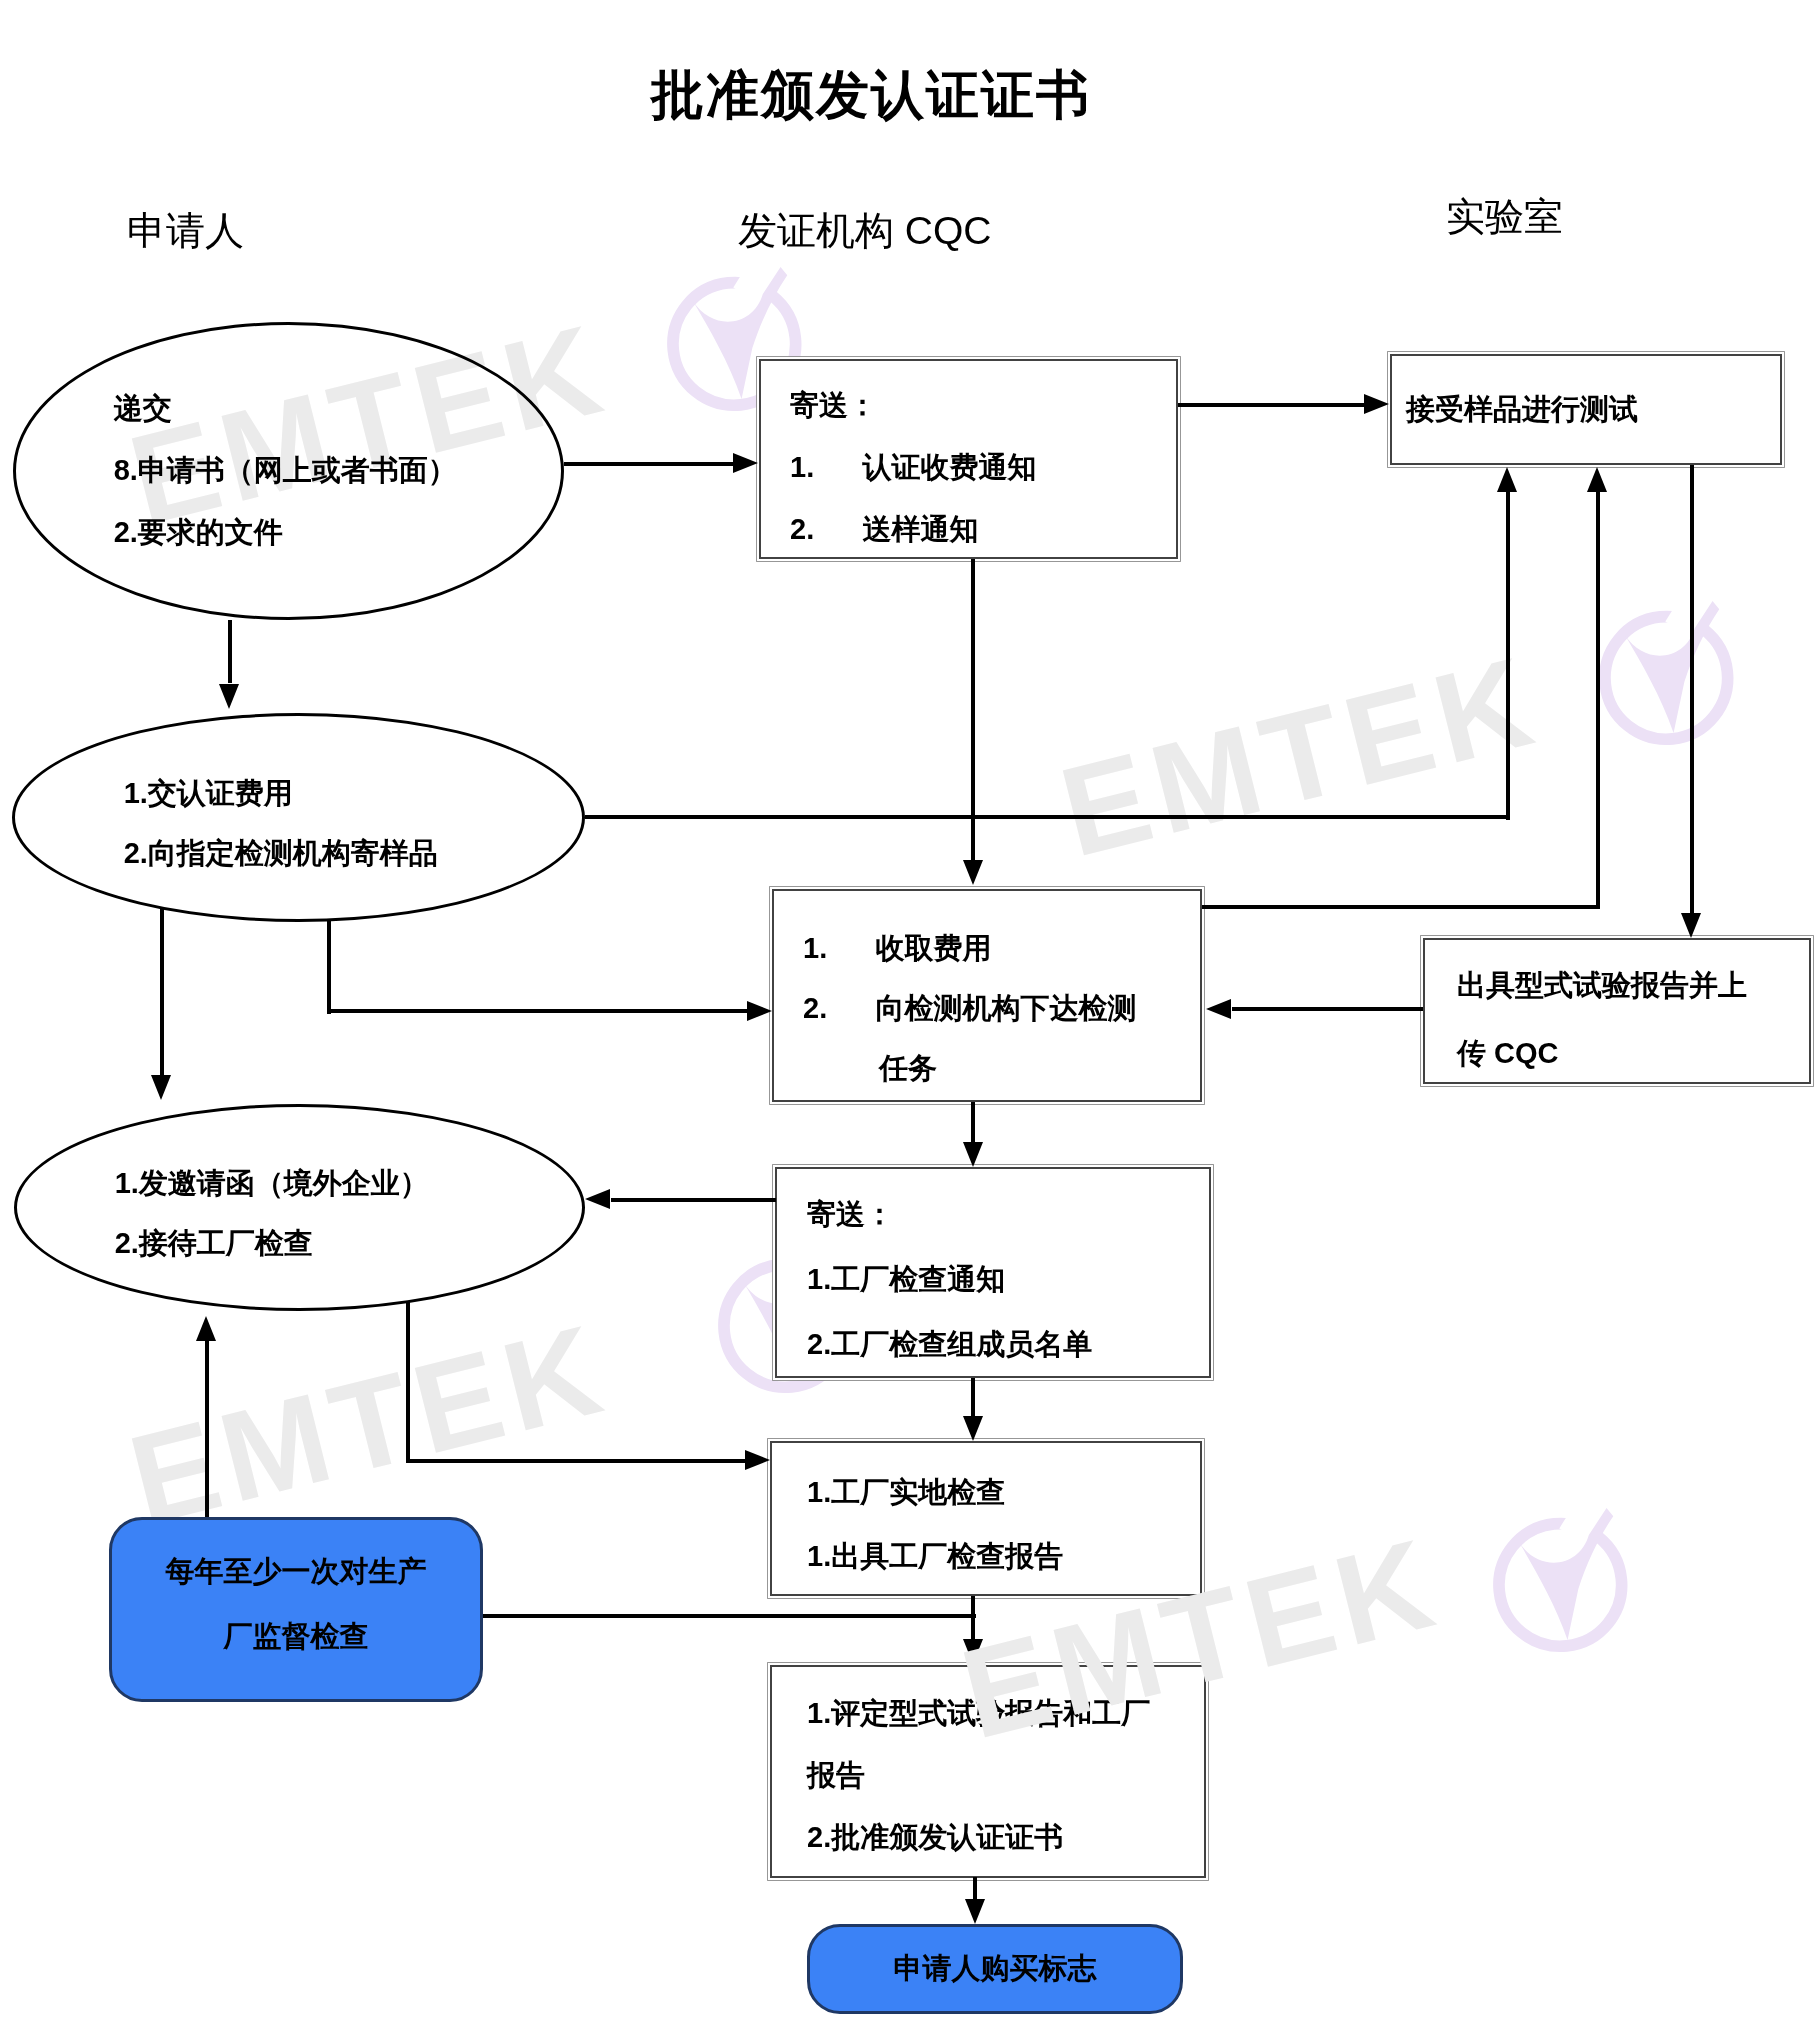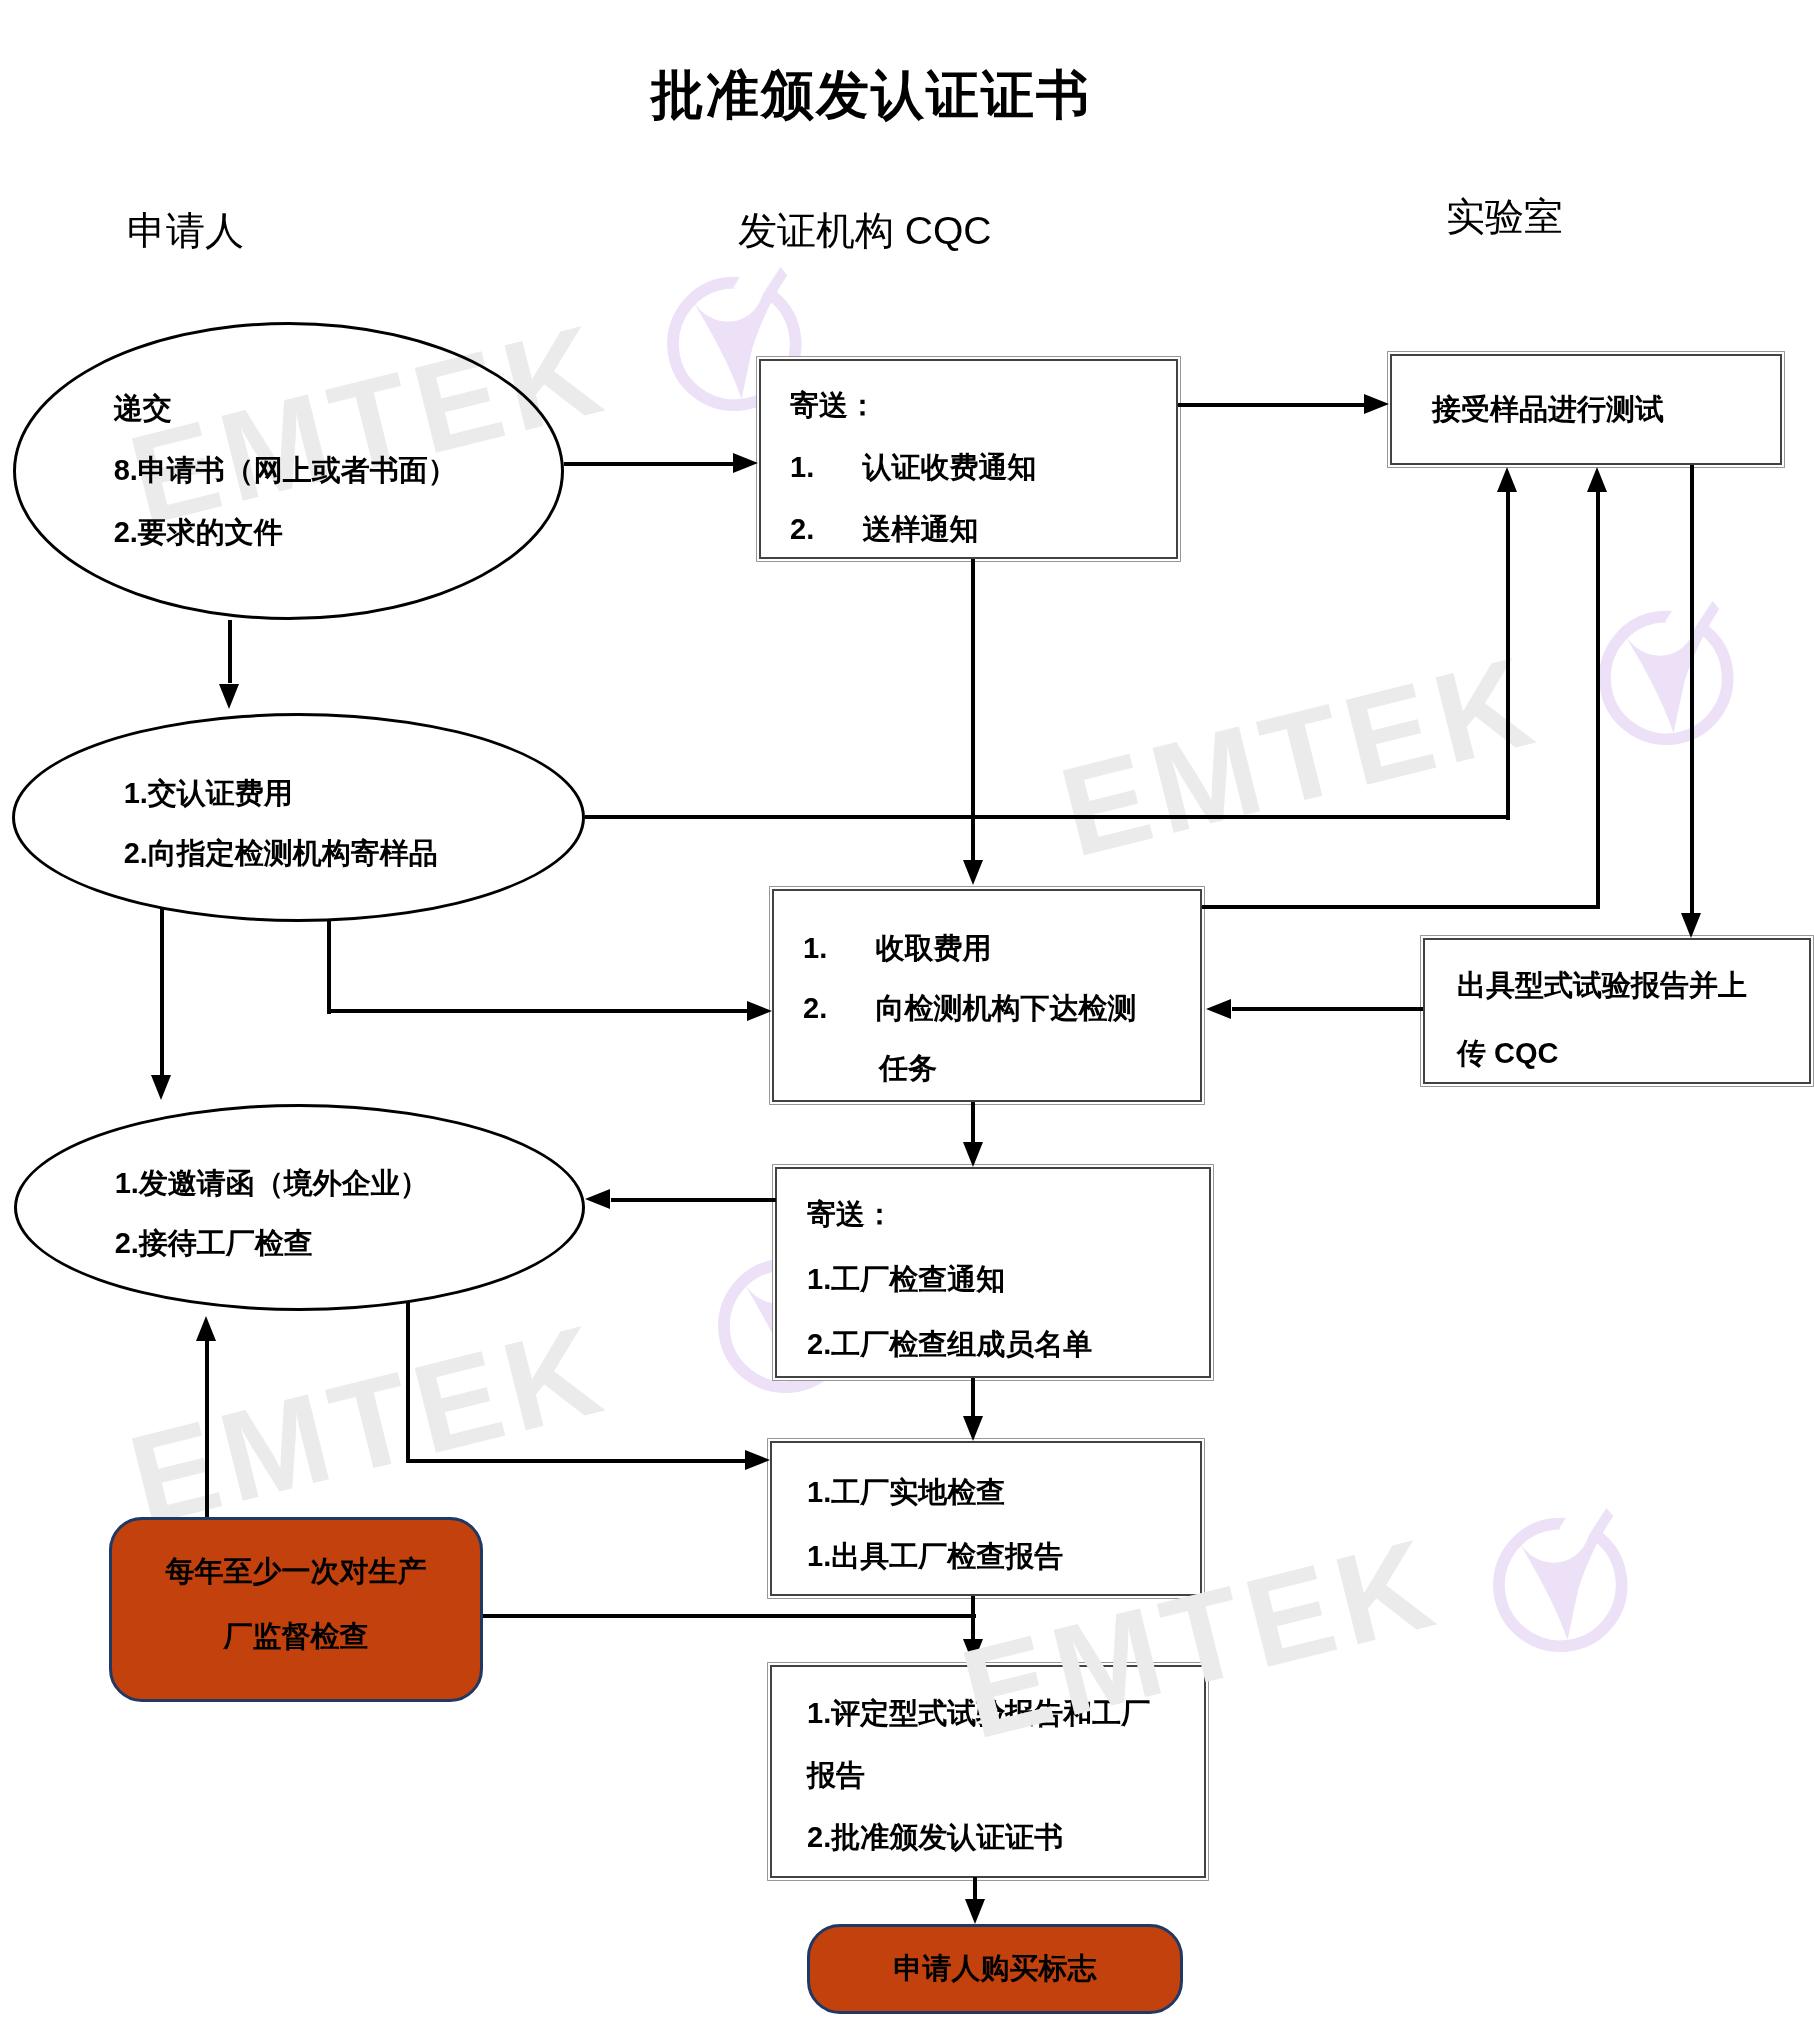--- a/index.html
+++ b/index.html
@@ -7,33 +7,33 @@
     position:relative;width:1815px;height:2019px;background:#ffffff;overflow:hidden;
     font-family:"Liberation Sans","DejaVu Sans",sans-serif;color:#000;
   }
   .title{position:absolute;left:481px;top:60px;width:780px;text-align:center;
          font-size:53px;font-weight:700;letter-spacing:2px;}
   .colhead{position:absolute;font-size:39px;font-weight:400;text-align:left;line-height:47px;}
   
   .dbox{position:absolute;box-sizing:border-box;background:#fff;border:2.9px solid #424242;
         box-shadow:0 0 0 2px #ffffff,0 0 0 2.9px #8c8c8c;}
   .ellipse{position:absolute;box-sizing:border-box;border:3.9px solid #000;border-radius:50%;background:transparent;}
-  .navy{position:absolute;box-sizing:border-box;background:#c2410c;border:3.9px solid #1f3864;border-radius:33px;}
+  .navy{position:absolute;box-sizing:border-box;background:#3b82f6;border:3.9px solid #1f3864;border-radius:33px;}
   .ln{display:flex;align-items:center;white-space:pre;font-size:29px;font-weight:700;}
   .indent{padding-left:76px;}
   .centered .ln{justify-content:center;}
   #n-e1{left:12.7px;top:322px;width:551px;height:298px;padding:53px 0 0 98px;}
   #n-e1 .ln{height:62px;}
   #n-e2{left:11.7px;top:713px;width:573px;height:209px;padding:48px 0 0 109px;text-align:right;}
   #n-e2 .ln{height:60px;}
   #n-e3{left:13.7px;top:1104px;width:571px;height:207px;padding:47px 0 0 98px;}
   #n-e3 .ln{height:60px;}
   #n-r1{left:759px;top:359px;width:419px;height:200px;padding:13.7px 0 0 29px;}
   #n-r1 .ln{height:62px;}
-  #n-lb1{left:1390px;top:354px;width:392px;height:111px;padding-left:40px;display:flex;align-items:center;}
+  #n-lb1{left:1390px;top:354px;width:392px;height:111px;padding-left:14px;display:flex;align-items:center;}
   #n-r2{left:772px;top:889px;width:430px;height:213px;padding:28px 0 0 29px;}
   #n-r2 .ln{height:60px;}
   #n-lb2{left:1423px;top:938px;width:388px;height:146px;padding:11.7px 0 0 32px;}
   #n-lb2 .ln{height:68px;}
   #n-r3{left:775px;top:1167px;width:436px;height:211px;padding:13.7px 0 0 30px;}
   #n-r3 .ln{height:65px;}
   #n-r4{left:770px;top:1441px;width:432px;height:155px;padding:17.6px 0 0 35px;}
   #n-r4 .ln{height:64px;}
   #n-r5{left:770px;top:1665px;width:436px;height:213px;padding:15.6px 0 0 35px;}
   #n-r5 .ln{height:62px;}

